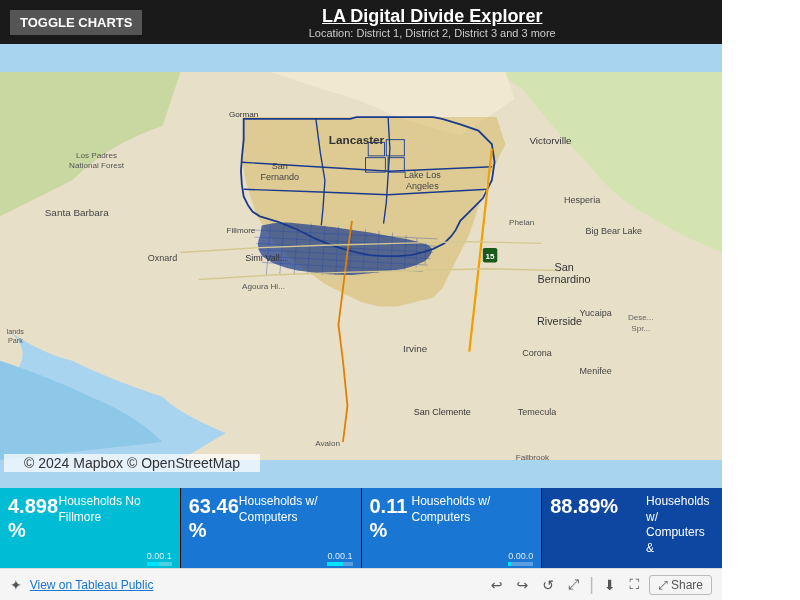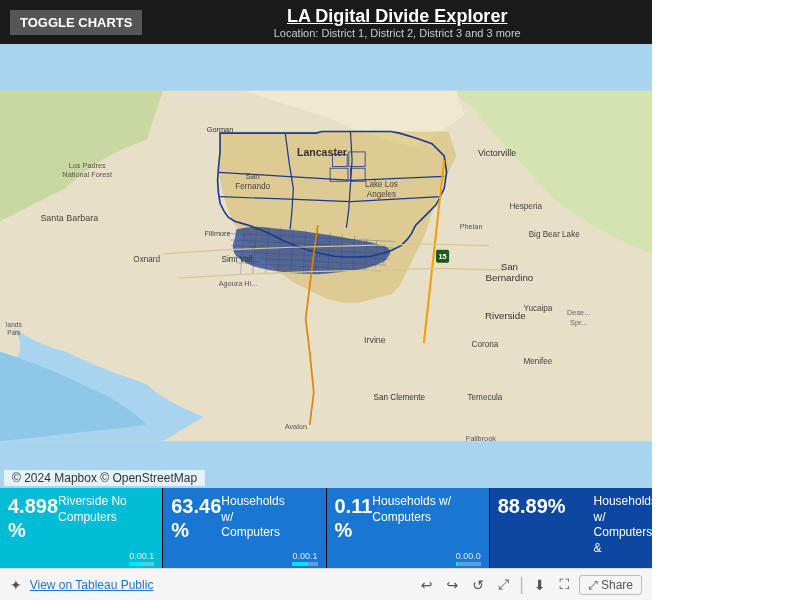--- a/index.html
+++ b/index.html
@@ -1,18 +1,18 @@
 <!DOCTYPE html>
 <html><head>
   <meta charset="utf-8">
   <style>
     * { margin: 0; padding: 0; box-sizing: border-box; }
     body { width: 800px; height: 600px; overflow: hidden; font-family: Arial, sans-serif; background: #fff; }
 
-    #app { width: 652px; height: 600px; display: flex; flex-direction: column; border-radius: 20px; }
+    #app { width: 722px; height: 600px; display: flex; flex-direction: column; border-radius: 20px; }
 
     
     #header {
       background: #1a1a1a;
       color: #fff;
       padding: 4px 10px;
       display: flex;
       align-items: center;
       gap: 10px;
       height: 44px;
@@ -53,26 +53,26 @@
 
     
     #map-svg {
       width: 100%;
       height: 100%;
     }
 
     
     #map-attribution {
       position: absolute;
-      bottom: 2px;
+      bottom: 16px;
       left: 4px;
-      font-size: 12px;
+      font-size: 14px;
       color: #333;
       background: rgba(255,255,255,0.7);
-      padding: 1px 8px;
+      padding: 1px 20px;
     }
 
     
     #stats-row {
       display: flex;
       height: 80px;
       flex-shrink: 0;
     }
     .stat-card {
       flex: 1;
@@ -280,21 +280,21 @@
       <text x="543" y="207" font-size="9" fill="#fff" text-anchor="middle" font-weight="bold">15</text>
     </svg>
 
     <div id="map-attribution">© 2024 Mapbox  © OpenStreetMap</div>
   </div>
 
   <div id="stats-row">
 
     <div class="stat-card cyan">
       <div class="stat-value">4.898 %</div>
-      <div class="stat-label">Riverside No Computers</div>
+      <div class="stat-label">Households No Fillmore</div>
       <div class="stat-bar-container">
         <div class="stat-axis">
           <span>0.0</span>
           <span>0.1</span>
         </div>
         <div class="stat-bar-track">
           <div class="stat-bar-fill" style="width: 48%"></div>
         </div>
       </div>
     </div>

